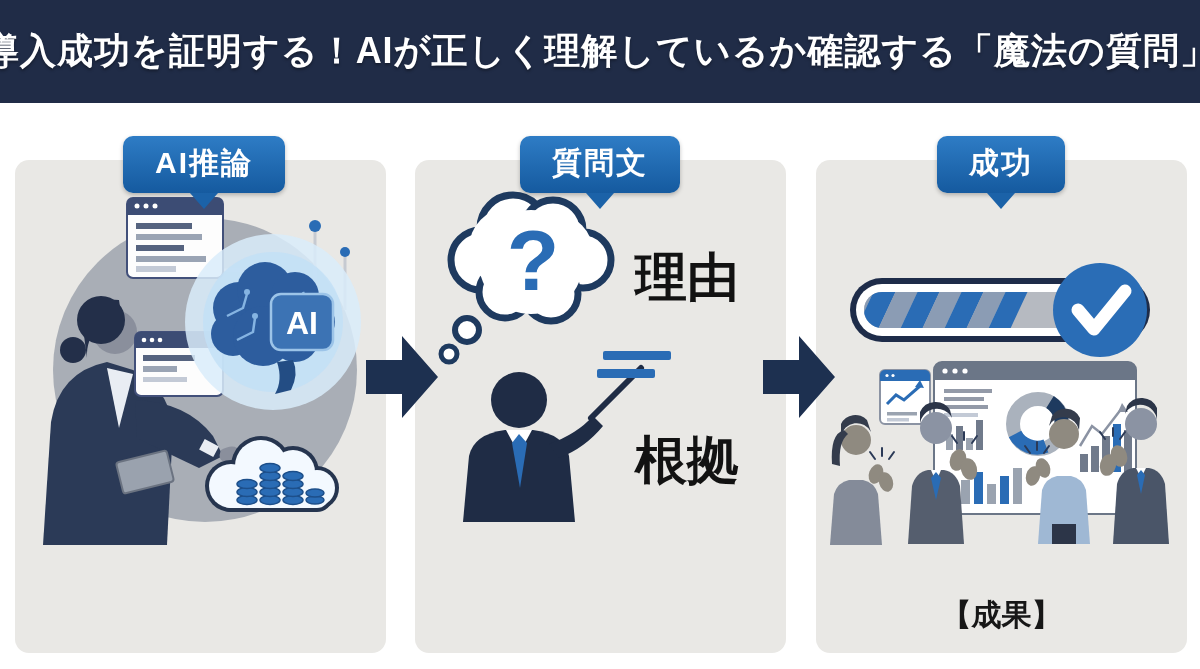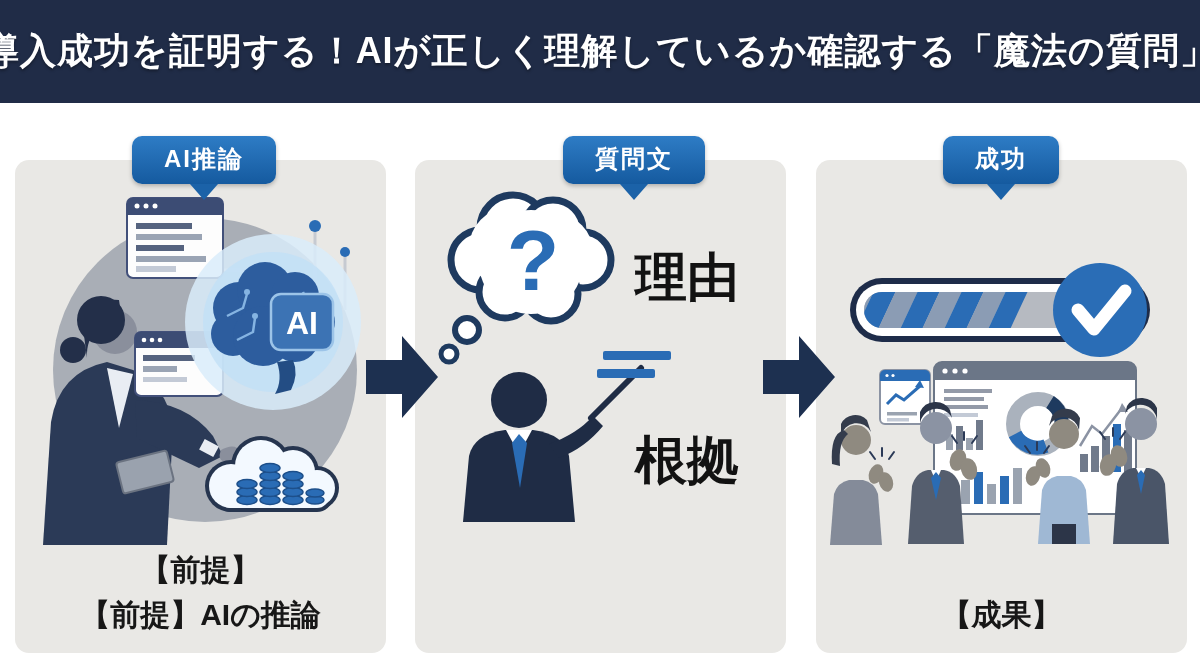--- a/index.html
+++ b/index.html
@@ -24,29 +24,29 @@
   #panel-1{left:15px;text-decoration:underline;} #panel-2{left:415px;} #panel-3{left:816px;}
   .panel-art{position:absolute;left:0;top:0;width:371px;height:385px;}
   .caption{
     position:absolute;left:0;bottom:16px;width:100%;text-align:center;
     font-weight:800;font-size:30px;color:#171717;line-height:1.5;
   }
   
   .badge{
     position:absolute;top:136px;transform:translateX(-50%);
     background:linear-gradient(#2e7cc5,#155a9f);
-    color:#fff;font-size:24px;font-weight:800;letter-spacing:2px;
+    color:#fff;font-size:30px;font-weight:800;letter-spacing:2px;
     padding:7px 32px 9px;border-radius:10px;white-space:nowrap;
     box-shadow:0 2px 4px rgba(0,0,0,.25);z-index:5;
   }
   .badge::after{
     content:"";position:absolute;left:50%;top:100%;transform:translateX(-50%);
     border:14px solid transparent;border-top:16px solid #1b62a8;border-bottom:0;
   }
-  #badge-1{left:204px;} #badge-2{left:634px;} #badge-3{left:1001px;text-align:center;}
+  #badge-1{left:204px;} #badge-2{left:600px;} #badge-3{left:1001px;text-align:center;}
   
   .flow-arrow{position:absolute;top:336px;width:72px;height:82px;}
   #arrow-1{left:366px;} #arrow-2{left:763px;}
 </style>
 </head>
 <body>
 
 <div class="header">
   <div class="header-title">導入成功を証明する！AIが正しく理解しているか確認する「魔法の質問」</div>
 </div>
@@ -167,24 +167,20 @@
           <ellipse cx="16" cy="18" rx="10" ry="4.5"></ellipse>
             <ellipse cx="16" cy="10" rx="10" ry="4.5"></ellipse>
             <ellipse cx="16" cy="2" rx="10" ry="4.5"></ellipse>
             <ellipse cx="16" cy="-6" rx="10" ry="4.5"></ellipse>
           <ellipse cx="38" cy="18" rx="9" ry="4"></ellipse>
             <ellipse cx="38" cy="11" rx="9" ry="4"></ellipse>
         </g>
       </g>
     </g>
   </svg>
-  <div class="caption">
-    <div>【前提】</div>
-    <div>【前提】AIの推論</div>
-  </div>
 </div>
 
 <div class="panel" id="panel-2">
   <svg class="panel-art" viewBox="0 0 371 385">
 
     <g transform="translate(118,108)">
       <g stroke="#1e3a5f" stroke-width="7" fill="#ffffff">
         <circle cx="-52" cy="-8" r="30"></circle>
           <circle cx="-20" cy="-40" r="33"></circle>
         <circle cx="20" cy="-38" r="30"></circle>

